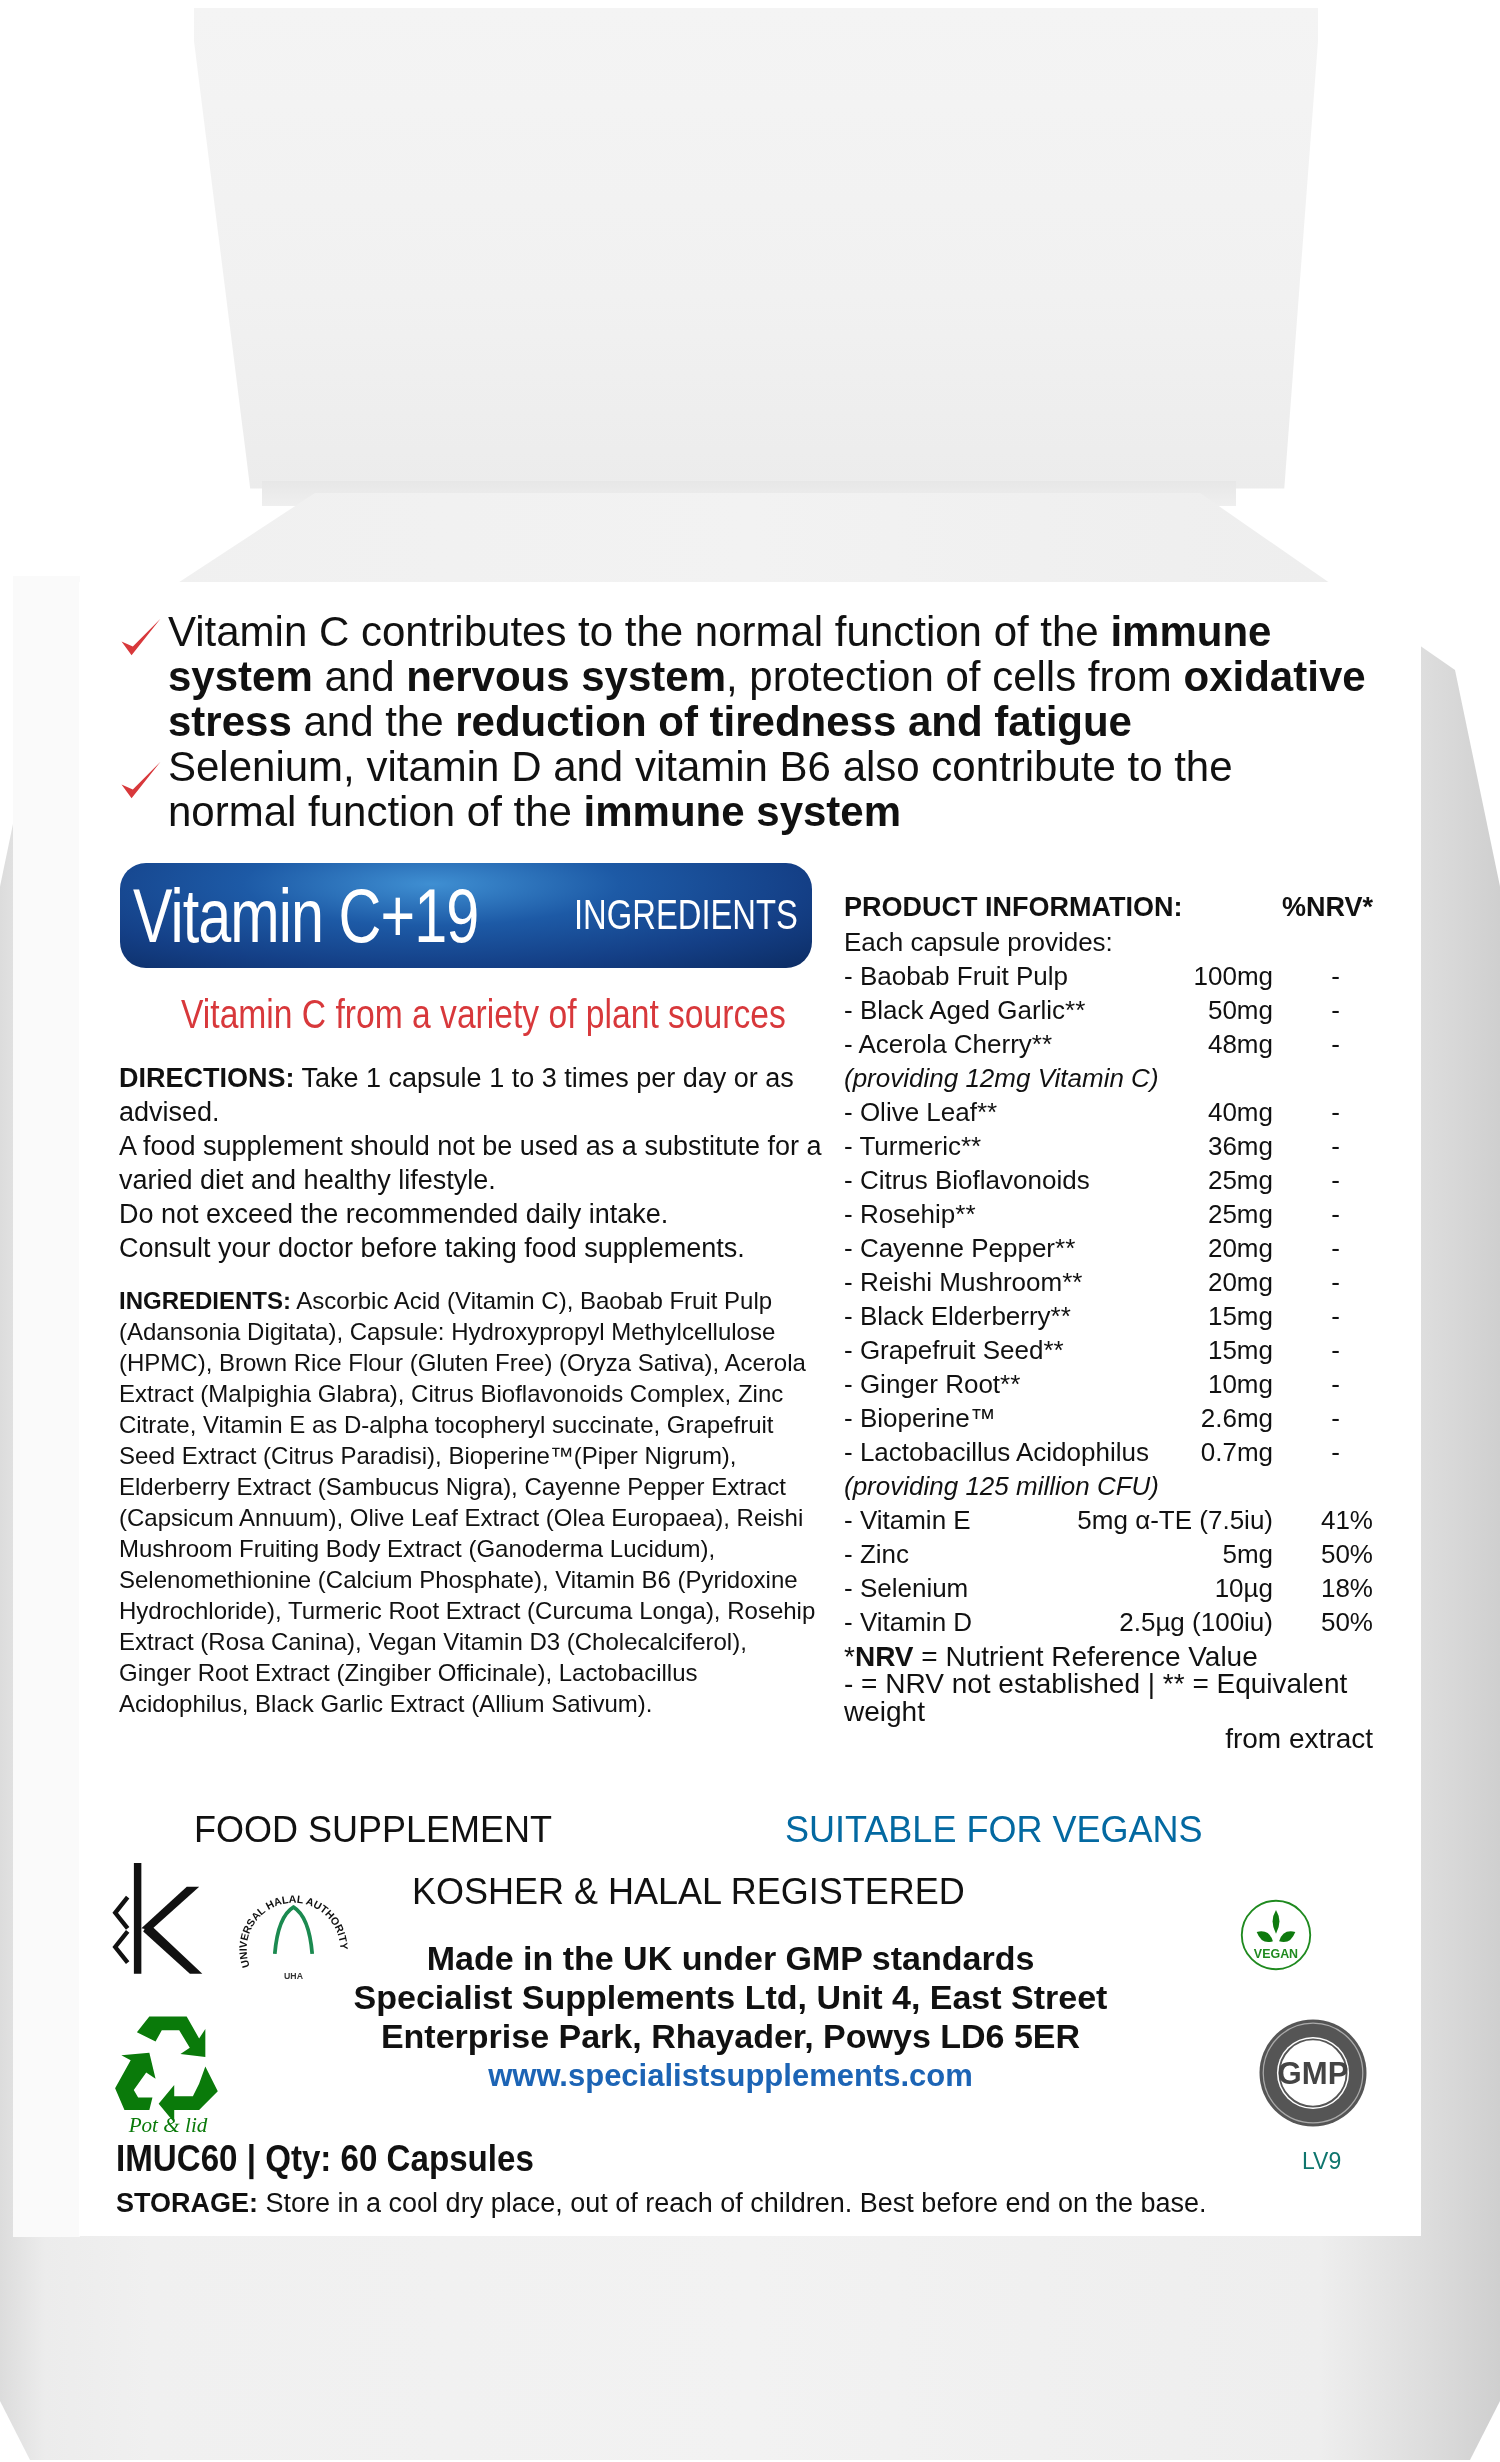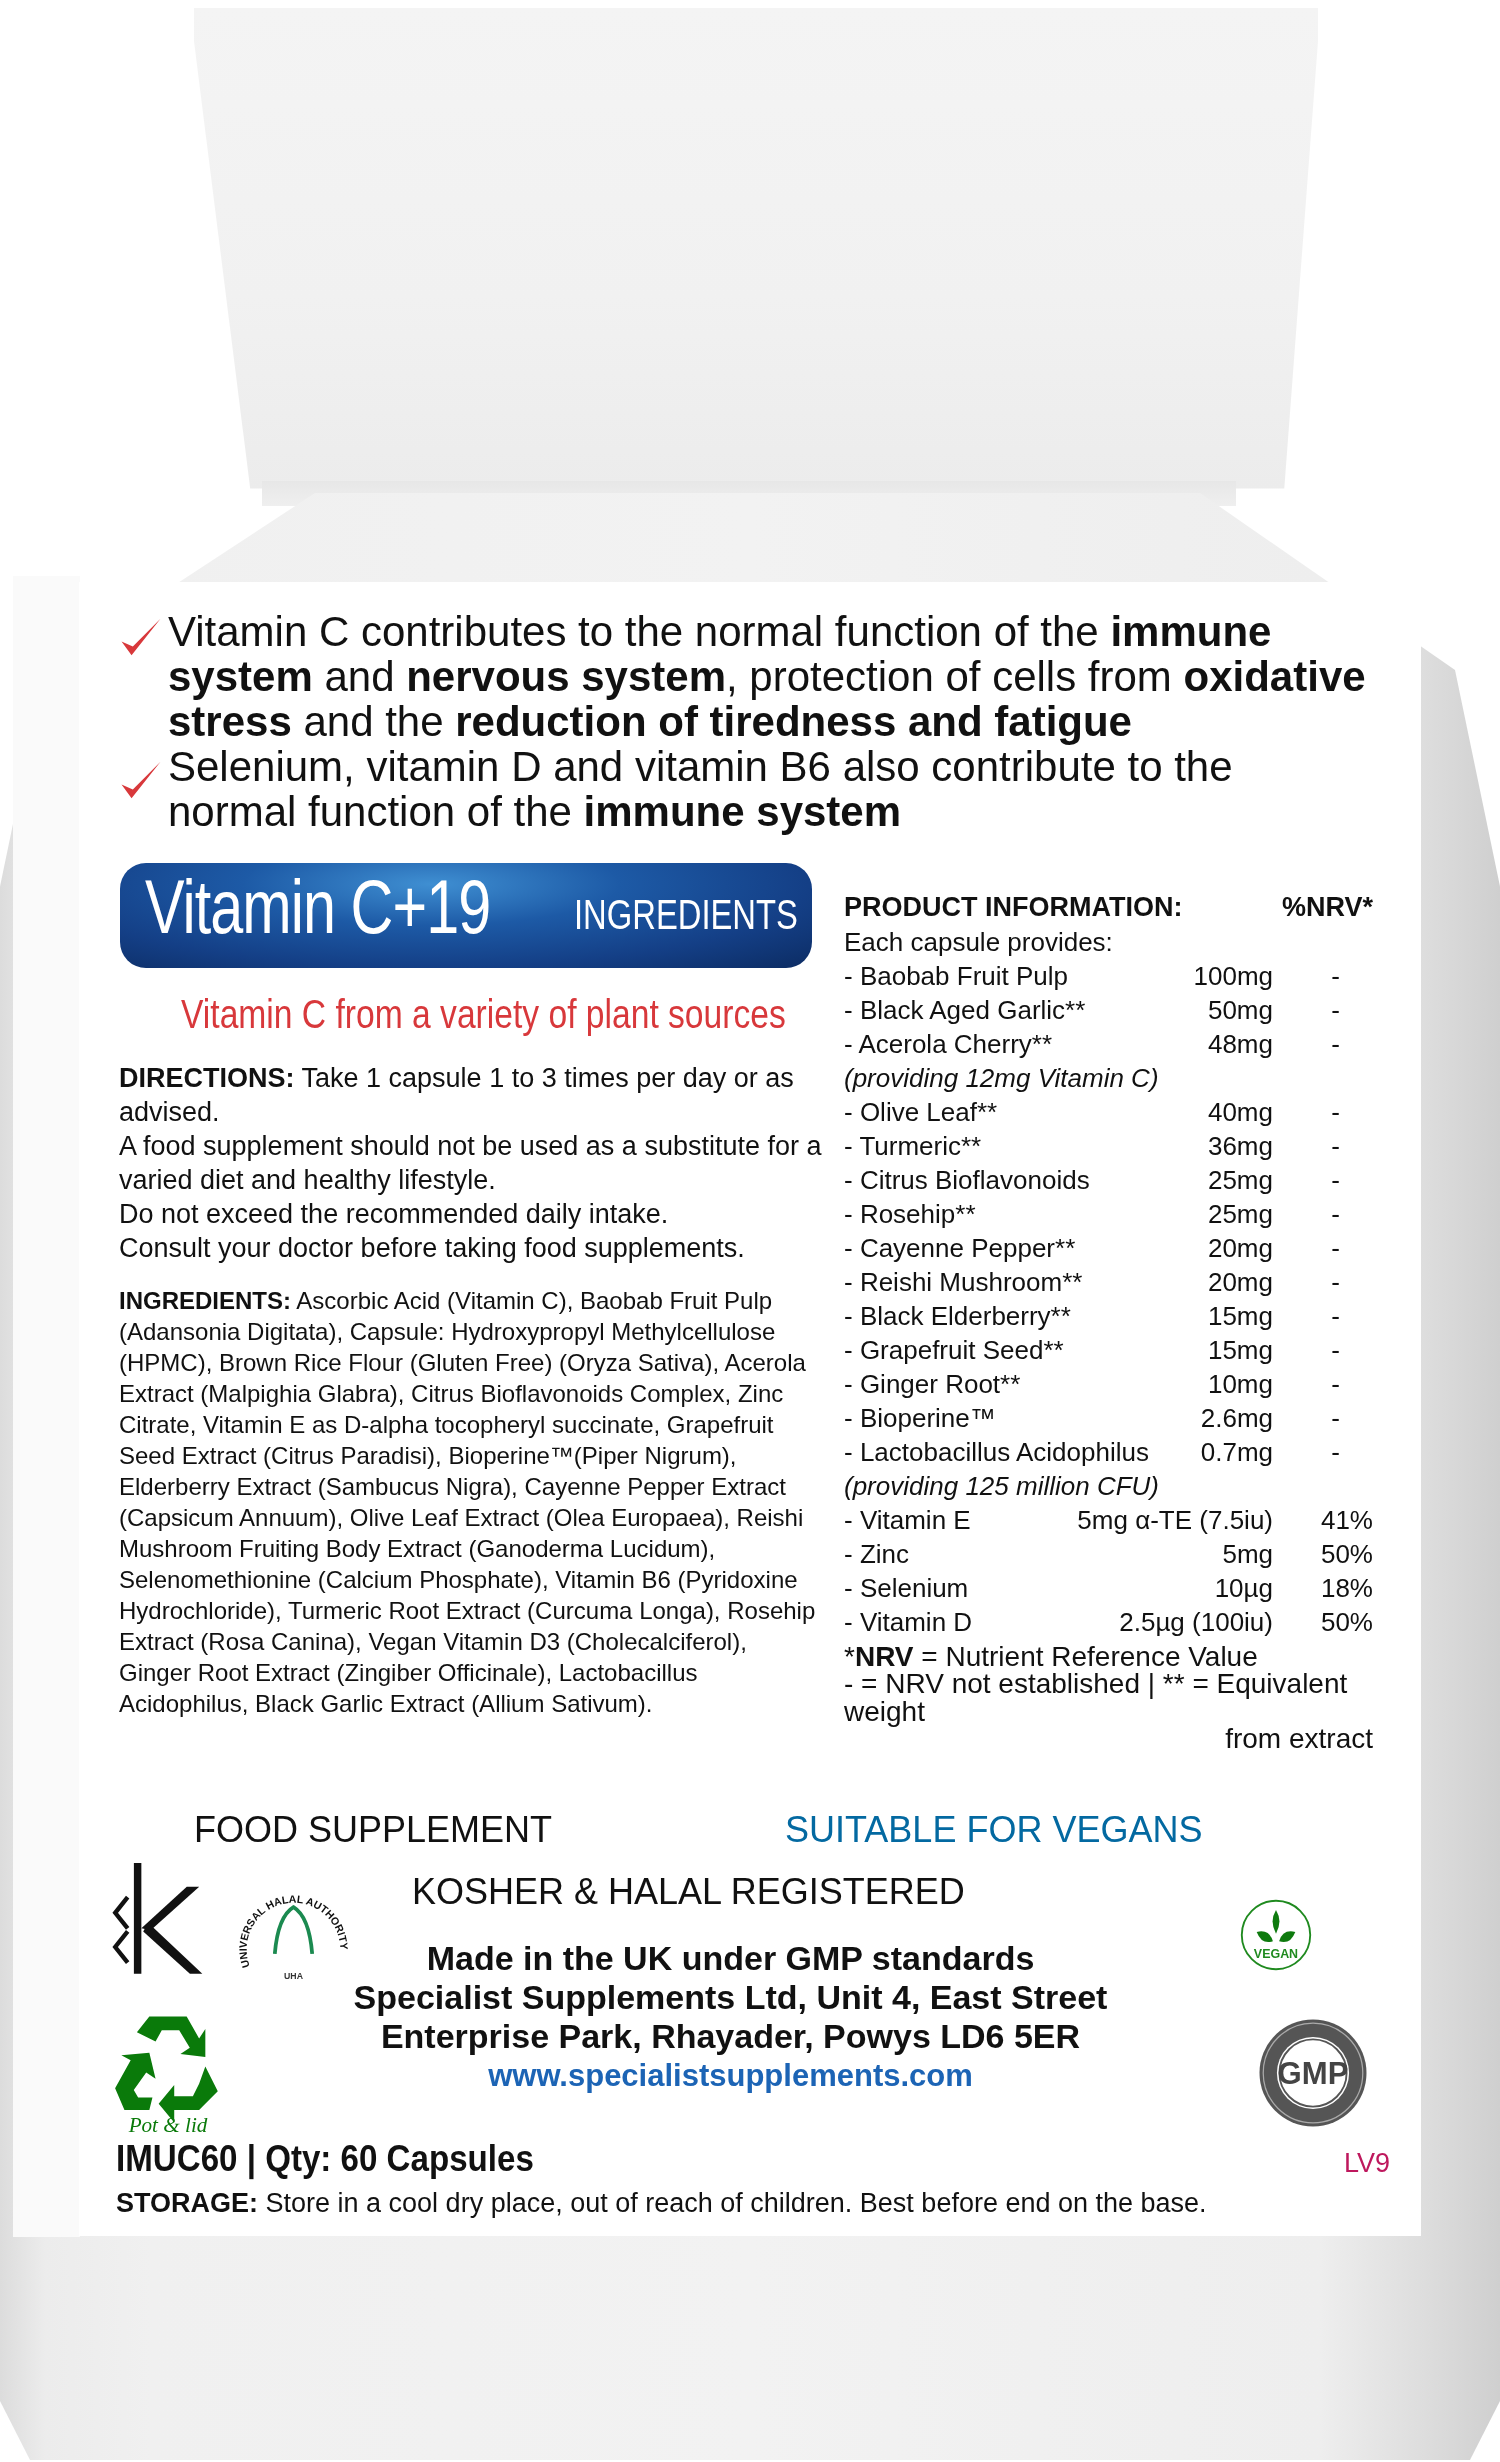--- a/index.html
+++ b/index.html
@@ -35,21 +35,21 @@
   .claim { position:relative; padding-left:49px; font-size:42px; line-height:45px; color:#111; }
   .claim b { font-weight:bold; }
   .check {
     position:absolute; left:0; top:6.2px; width:44px; height:44px;
   }
 
   .banner {
     position:absolute; left:120px; top:863px; width:692px; height:105px;
     border-radius:26px;
     background:radial-gradient(ellipse at 45% 20%,#3f8fd2 0%,#1d5aa6 35%,#143f86 70%,#0c2c63 100%);
-    color:#fff; display:flex; align-items:flex-start; padding-left:25px; box-sizing:border-box;
+    color:#fff; display:flex; align-items:center; padding-left:13px; box-sizing:border-box;
   }
   .banner .big { font-size:76px; letter-spacing:-1.2px; transform:scaleX(0.78); transform-origin:left center; white-space:nowrap; display:inline-block; }
   .banner .small { font-size:42px; position:absolute; left:454px; top:27.5px; transform:scaleX(0.78); transform-origin:left center; white-space:nowrap; }
   .subtitle {
     position:absolute; left:181px; top:991px; font-size:41px; color:#d8383b;
     transform:scaleX(0.82); transform-origin:left top; white-space:nowrap;
   }
 
   .directions { position:absolute; left:119px; top:1061px; width:718px; font-size:27px; line-height:34px; }
   .directions b { font-weight:bold; }
@@ -74,21 +74,21 @@
   .made { position:absolute; left:250px; top:1939px; width:961px; text-align:center; font-weight:bold; font-size:34px; line-height:39px; }
   .made .url { color:#1c64b5; font-size:31px; }
 
   .kosher-logo { position:absolute; left:112px; top:1863px; width:106px; height:112px; }
   .halal-logo { position:absolute; left:231px; top:1879px; width:125px; height:106px; }
   .recycle { position:absolute; left:112px; top:2004px; width:112px; height:131px; }
   .vegan-badge { position:absolute; left:1238px; top:1879px; width:76px; height:112px; }
   .gmp-badge { position:absolute; left:1257px; top:2017px; width:112px; height:112px; }
 
   .qty { position:absolute; left:116px; top:2138px; font-size:36px; font-weight:bold; transform:scaleX(0.92); transform-origin:left top; white-space:nowrap; }
-  .lv { position:absolute; left:1344px; top:2148px; font-size:27px; color:#be185d; }
+  .lv { position:absolute; left:1302px; top:2148px; font-size:23px; color:#0f766e; }
   .storage { position:absolute; left:116px; top:2188px; font-size:27px; white-space:nowrap; }
   .storage b { font-weight:bold; }
 </style>
 </head>
 <body>
 
 <div class="cap"></div>
 <div class="neck"></div>
 <div class="bottle"></div>
 <div class="label-side"></div>

